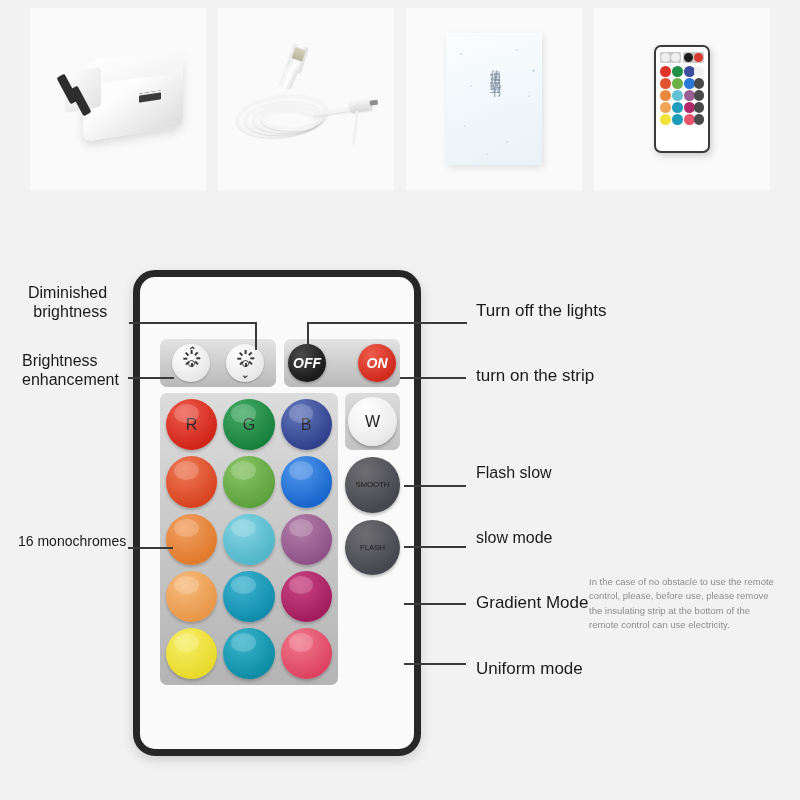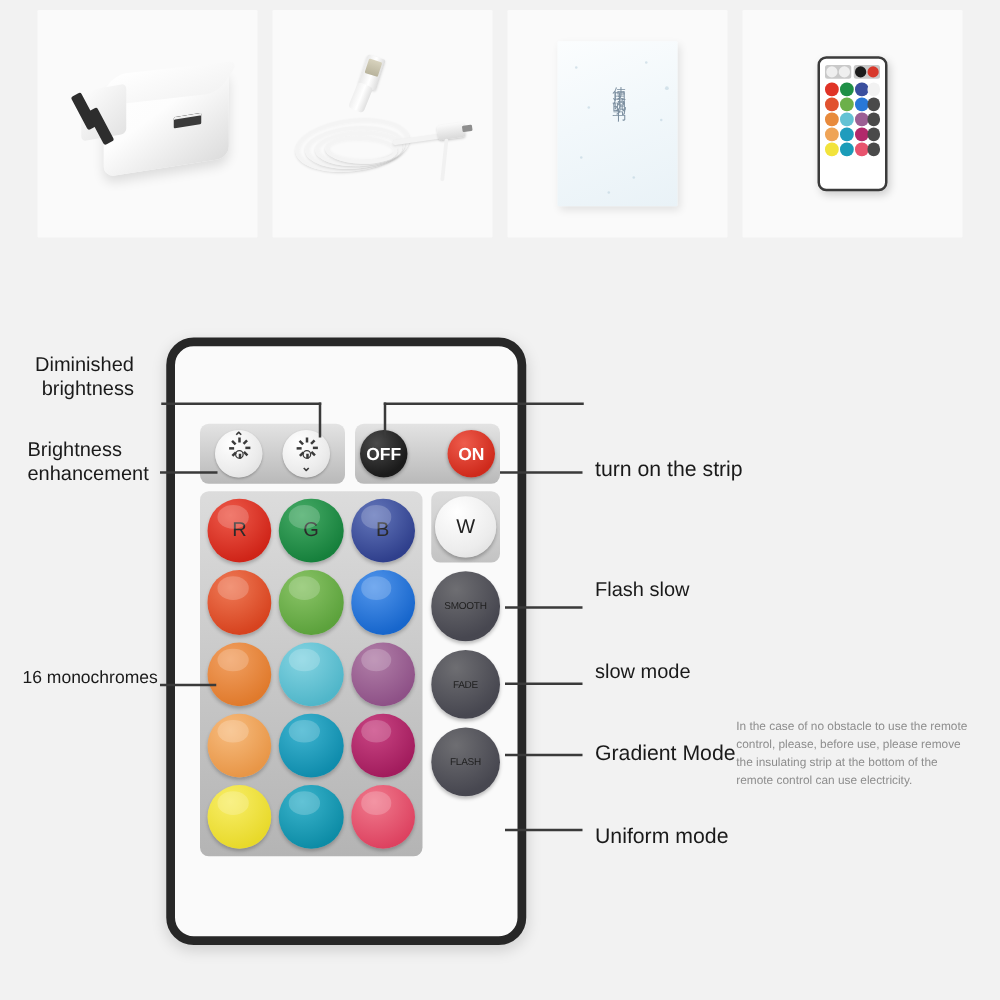--- a/index.html
+++ b/index.html
@@ -143,21 +143,21 @@
 
   .row-dim-pwr { display:flex; gap:8px; height:48px; }
   .pad {
     flex:1; background: linear-gradient(180deg,#e3e3e3,#b9b9b9);
     border-radius:7px; display:flex; align-items:center; justify-content:space-around;
     padding:0 4px;
   }
   .btn-round {
     width:38px; height:38px; border-radius:50%;
     display:flex; align-items:center; justify-content:center;
-    font-size:14px; font-weight:bold;
+    font-size:14px; font-weight:bold;font-style:italic;
   }
   .btn-bright {
     background: radial-gradient(circle at 35% 28%, #ffffff, #ececec 60%, #dadada 100%);
     box-shadow: 0 1px 2px rgba(0,0,0,.25);
     position:relative;
   }
   .btn-off { background: radial-gradient(circle at 35% 28%, #4a4a4a, #1b1b1b 70%); color:#fff;
              box-shadow:0 1px 3px rgba(0,0,0,.35); }
   .btn-on  { background: radial-gradient(circle at 35% 28%, #ee5c4c, #cf2a1c 72%); color:#fff;
              box-shadow:0 1px 3px rgba(0,0,0,.35);margin-left:32px; }
@@ -362,41 +362,41 @@
           <div class="cbtn" style="background:radial-gradient(circle at 36% 26%,#f8ee68,#e8d92a 75%)"></div>
           <div class="cbtn" style="background:radial-gradient(circle at 36% 26%,#3bb4cc,#0d8ca6 75%)"></div>
           <div class="cbtn" style="background:radial-gradient(circle at 36% 26%,#f07a8d,#dd4260 75%)"></div>
         </div>
 
         <div class="modes-col">
           <div class="w-holder">
             <div class="mbtn white-btn">W</div>
           </div>
           <div class="mbtn">SMOOTH</div>
-          <div class="mbtn">FADE</div>
           <div class="mbtn">FLASH</div>
         </div>
 
       </div>
     </div>
   </div>
 
   <div class="label" style="left:28px; top:284px; font-size:16px;text-align:right;">Diminished
 brightness</div>
 
   <div class="lead" style="left:129px; top:322px; width:128px; height:1.6px;"></div>
   <div class="lead" style="left:255px; top:322px; width:1.6px; height:28px;"></div>
 
   <div class="label" style="left:22px; top:352px; font-size:16px;">Brightness
 enhancement</div>
   <div class="lead" style="left:128px; top:377px; width:46px; height:1.6px;"></div>
 
   <div class="label" style="left:18px; top:533px; font-size:14px;">16 monochromes</div>
   <div class="lead" style="left:128px; top:547px; width:45px; height:1.6px;"></div>
 
+  <div class="label" style="left:476px; top:301px; font-size:17px;">Turn off the lights</div>
   <div class="lead" style="left:307px; top:322px; width:160px; height:1.6px;"></div>
   <div class="lead" style="left:307px; top:322px; width:1.6px; height:28px;"></div>
 
   <div class="label" style="left:476px; top:366px; font-size:17px;">turn on the strip</div>
   <div class="lead" style="left:400px; top:377px; width:66px; height:1.6px;"></div>
 
   <div class="label" style="left:476px; top:464px; font-size:16px;">Flash slow</div>
   <div class="lead" style="left:404px; top:485px; width:62px; height:1.6px;"></div>
 
   <div class="label" style="left:476px; top:529px; font-size:16px;">slow mode</div>

